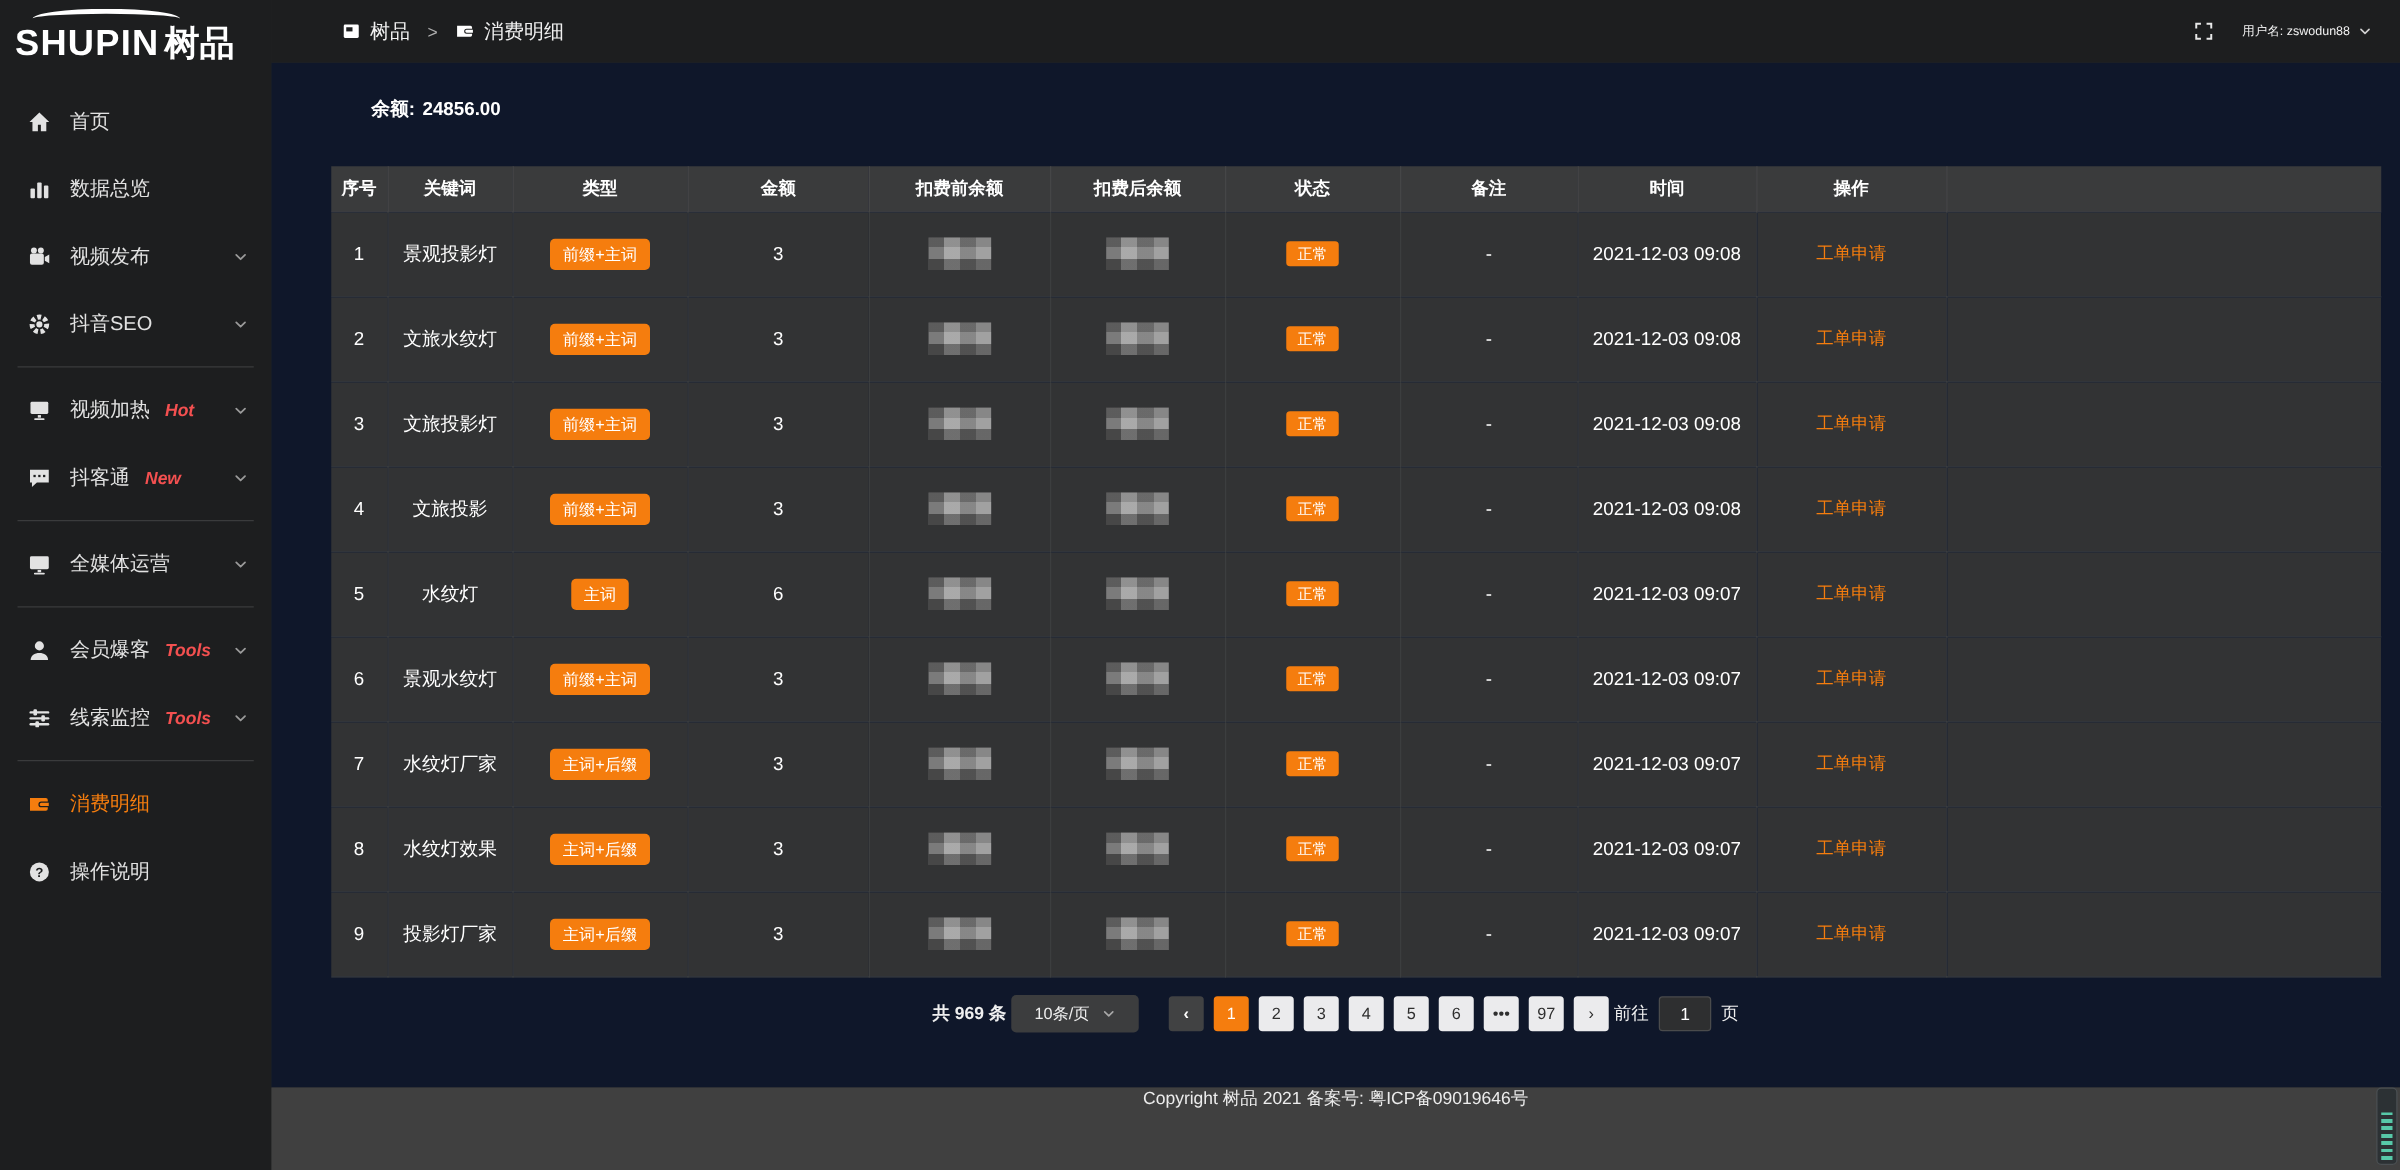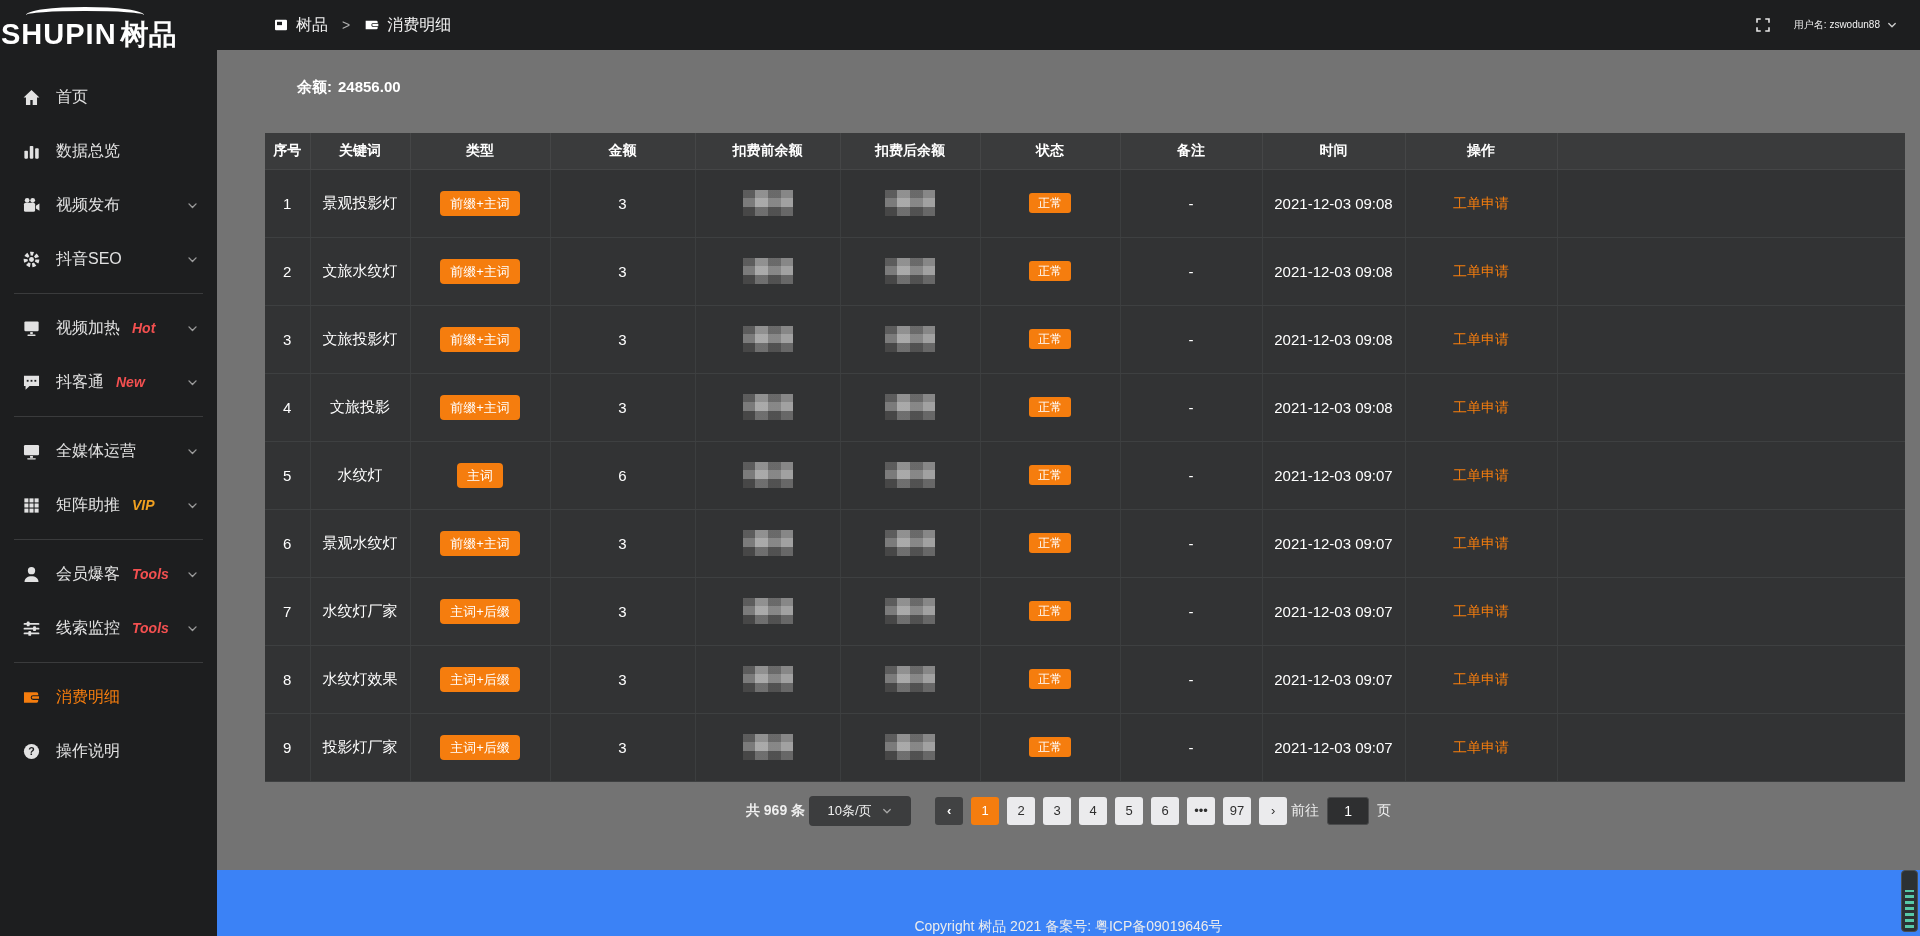--- a/index.html
+++ b/index.html
@@ -5,21 +5,21 @@
   * { margin:0; padding:0; box-sizing:border-box; }
   html,body { width:1920px; height:936px; overflow:hidden; }
   body {
     font-family:"Liberation Sans","DejaVu Sans",sans-serif;
     background:#2b2c2d; color:#fff; position:relative;
   }
   :root { --accent:#f57d0e; --dark:#1d1e1f; }
 
   
   .sidebar { position:absolute; left:0; top:0; width:217px; height:936px; background:var(--dark); z-index:3; }
-  .logo { position:relative; padding:16px 10px 4px 1px; white-space:nowrap; height:62px; }
+  .logo { position:relative; padding:16px 10px 4px 12px; white-space:nowrap; height:62px; }
   .logo-arc { position:absolute; top:7px; left:26px; width:118px; height:16px; border-top:4px solid #fff; border-radius:50%; }
   .logo-en { font-size:29px; font-weight:900; color:#fff; letter-spacing:1px; }
   .logo-cn { font-size:28px; font-weight:900; color:#fff; margin-left:4px; }
   .side-menu { margin-top:8px; }
   .side-item { height:54px; display:flex; align-items:center; padding:0 18px 0 22px; color:#e2e2e2; font-size:16px; cursor:pointer; }
   .side-item.active { color:var(--accent); }
   .side-icon { width:19px; height:19px; margin-right:15px; flex:0 0 19px; display:inline-flex; }
   .side-icon svg { width:100%; height:100%; }
   .side-label { white-space:nowrap; }
   .side-badge { font-size:14px; font-weight:bold; font-style:italic; margin-left:12px; }
@@ -35,21 +35,21 @@
   .crumb-icon svg { width:100%; height:100%; }
   .crumb-sep { color:#b0b0b0; margin:0 14px; font-size:14px; }
   .topbar-right { margin-left:auto; display:flex; align-items:center; }
   .fs-icon { width:18px; height:18px; color:#e8e8e8; margin-right:22px; display:inline-flex; cursor:pointer; }
   .fs-icon svg { width:100%; height:100%; }
   .username { font-size:10px; color:#f2f2f2; cursor:pointer; display:flex; align-items:center; }
   .caret { width:12px; height:12px; margin-left:6px; color:#cfcfcf; display:inline-flex; }
   .caret svg { width:100%; height:100%; }
 
   
-  .content { position:absolute; left:217px; top:50px; right:0; bottom:66px; background:#737373; }
+  .content { position:absolute; left:217px; top:50px; right:0; bottom:66px; background:#0f172a; }
   .balance { margin:28px 0 0 80px; font-size:15px; font-weight:bold; color:#fff; }
   .balance-value { margin-left:6px; }
 
   table.data { border-collapse:collapse; table-layout:fixed; width:1640px; margin:36px 0 0 48px; }
   table.data th {
     height:36px; background:#3a3b3c; color:#fff; font-size:14px; font-weight:bold;
     text-align:center; border-right:1px solid #454647; border-bottom:1px solid #454647;
   }
   table.data th:last-child { border-right:none; }
   table.data td {
@@ -75,22 +75,22 @@
   .pg-size .caret { margin-left:9px; color:#a8a8a8; }
   .pg-btn { min-width:28px; height:28px; border-radius:3px; background:#ebebed; color:#2f2f2f; font-size:13px;
     display:flex; align-items:center; justify-content:center; margin:0 4px; cursor:pointer; border:none; }
   .pg-btn.prev { background:#414243; color:#fff; font-weight:bold; }
   .pg-btn.active { background:var(--accent); color:#fff; }
   .pg-goto { display:flex; align-items:center; font-size:14px; color:#efefef; }
   .pg-input { width:42px; height:28px; margin:0 8px; background:#2e2f30; border:1px solid #4a4b4c; border-radius:3px;
     color:#fff; text-align:center; font-size:14px; font-family:inherit; }
 
   
-  .footer { position:absolute; left:217px; right:0; bottom:0; height:66px; background:#3b82f6;
-    display:flex; align-items:flex-end; justify-content:center; font-size:14px; color:#ececec; z-index:1; }
+  .footer { position:absolute; left:217px; right:0; bottom:0; height:66px; background:#404040;
+    display:flex; align-items:flex-start; justify-content:center; font-size:14px; color:#ececec; z-index:1; }
 
   
   .corner-widget { position:absolute; right:2px; bottom:4px; width:17px; height:62px; background:#2c3134;
     border:1px solid #4a4f52; border-radius:4px; z-index:5; display:flex; align-items:flex-end; justify-content:center; padding:3px; cursor:pointer; }
   .corner-stripes { width:11px; height:38px; background:repeating-linear-gradient(0deg,#57c8a8 0 3px,#2c3134 3px 6px); }
 </style>
 </head>
 <body>
 
 <div class="sidebar">
@@ -186,42 +186,20 @@
       <div class="side-divider"></div>
       <div class="side-item">
         <span class="side-icon">
           <svg viewBox="0 0 24 24" fill="currentColor">
             <rect x="2.5" y="3.8" width="19" height="13" rx="1.5"></rect>
             <rect x="10.2" y="17.6" width="3.6" height="2.4"></rect>
             <rect x="6.5" y="20.4" width="11" height="1.8" rx=".9"></rect>
           </svg>
         </span>
         <span class="side-label">全媒体运营</span>
-        <span class="side-chevron">
-          <svg viewBox="0 0 24 24" fill="none" stroke="currentColor" stroke-width="2.6" stroke-linecap="round" stroke-linejoin="round">
-            <path d="M5.5 9l6.5 6.5L18.5 9"></path>
-          </svg>
-        </span>
-      </div>
-      <div class="side-item">
-        <span class="side-icon">
-          <svg viewBox="0 0 24 24" fill="currentColor">
-            <rect x="3" y="3" width="5.1" height="5.1"></rect>
-            <rect x="9.45" y="3" width="5.1" height="5.1"></rect>
-            <rect x="15.9" y="3" width="5.1" height="5.1"></rect>
-            <rect x="3" y="9.45" width="5.1" height="5.1"></rect>
-            <rect x="9.45" y="9.45" width="5.1" height="5.1"></rect>
-            <rect x="15.9" y="9.45" width="5.1" height="5.1"></rect>
-            <rect x="3" y="15.9" width="5.1" height="5.1"></rect>
-            <rect x="9.45" y="15.9" width="5.1" height="5.1"></rect>
-            <rect x="15.9" y="15.9" width="5.1" height="5.1"></rect>
-          </svg>
-        </span>
-        <span class="side-label">矩阵助推</span>
-        <span class="side-badge" style="color: rgb(240, 160, 32);">VIP</span>
         <span class="side-chevron">
           <svg viewBox="0 0 24 24" fill="none" stroke="currentColor" stroke-width="2.6" stroke-linecap="round" stroke-linejoin="round">
             <path d="M5.5 9l6.5 6.5L18.5 9"></path>
           </svg>
         </span>
       </div>
       <div class="side-divider"></div>
       <div class="side-item">
         <span class="side-icon">
           <svg viewBox="0 0 24 24" fill="currentColor">

